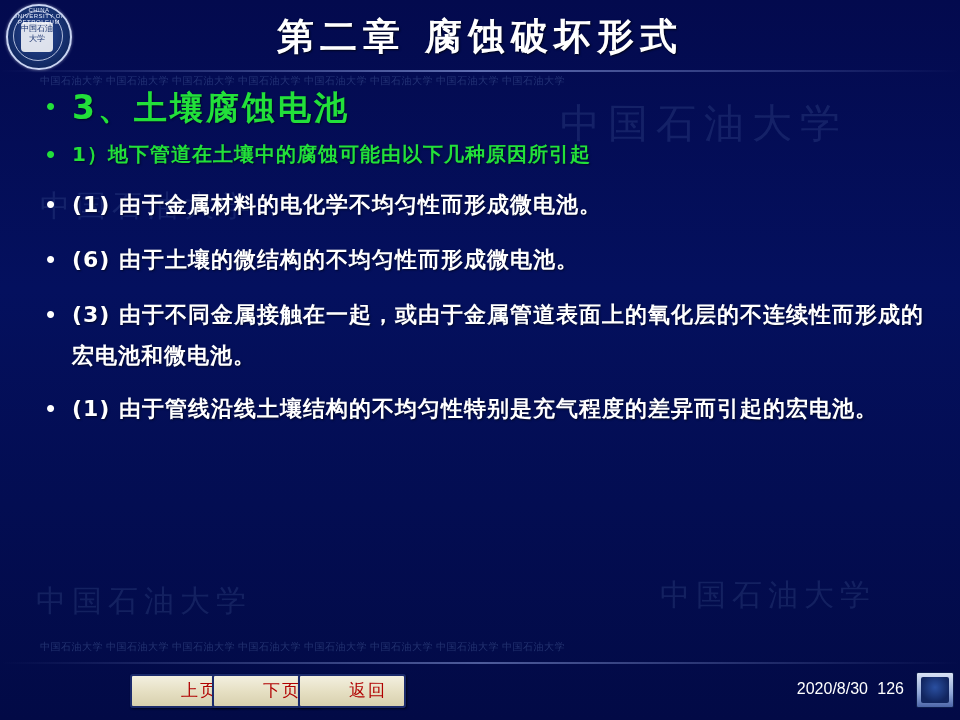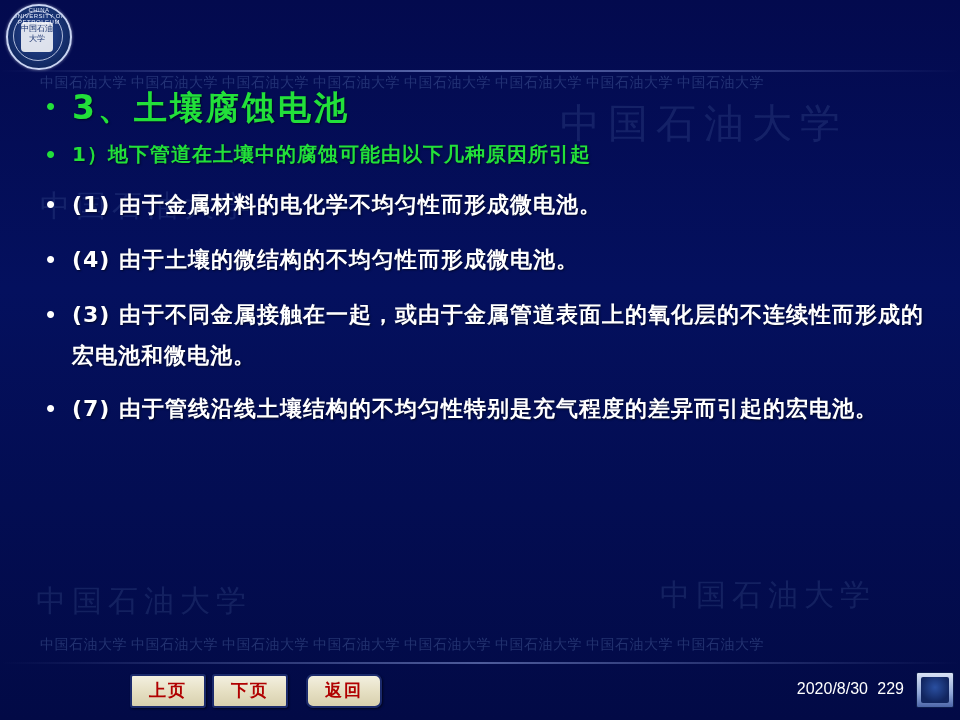--- a/index.html
+++ b/index.html
@@ -19,21 +19,21 @@
   
   .wm {
     position: absolute;
     color: rgba(110,140,200,0.16);
     font-family: "Liberation Serif", serif;
     pointer-events: none;
     white-space: nowrap;
   }
   .wm-big { font-size: 40px; letter-spacing: 8px; }
   .wm-mid { font-size: 30px; letter-spacing: 6px; }
-  .wm-small { font-size: 14px; letter-spacing: 0.5px; color: rgba(120,150,210,0.28); }
+  .wm-small { font-size: 10px; letter-spacing: 0.5px; color: rgba(120,150,210,0.28); }
 
   
   .header {
     position: absolute;
     top: 0; left: 0;
     width: 960px;
     height: 72px;
   }
   .header-title {
     position: absolute;
@@ -156,30 +156,31 @@
   }
   .navbtn {
     position: absolute;
     top: 10px;
     height: 30px;
     background: linear-gradient(180deg, #f3f0e0 0%, #e6e0c4 50%, #d8d0ae 100%);
     border: 2px solid #1b2a6b;
     border-radius: 3px;
     color: #b00000;
     font-family: "DejaVu Sans", sans-serif;
-    font-weight: bold;
+    font-weight: normal;
     font-size: 17px;
     line-height: 28px;
     text-align: center;
     letter-spacing: 2px;
     box-shadow: 1px 1px 2px rgba(0,0,0,0.6);
+    padding-left: 32px;
   }
   #btn-prev { left: 130px; width: 72px; }
   #btn-next { left: 212px; width: 72px; }
-  #btn-back { left: 306px; width: 72px; border-radius: 7px; }
+  #btn-back { left: 298px; width: 72px; }
   #btn-home { left: 412px; width: 112px; }
 
   .date {
     position: absolute;
     right: 92px;
     top: 16px;
     color: #ffffff;
     font-size: 16px;
     font-family: "Liberation Sans", sans-serif;
   }
@@ -218,20 +219,21 @@
   <div class="wm wm-mid" style="top:186px; left:40px;">中国石油大学</div>
   <div class="wm wm-mid" style="bottom:98px; left:36px;">中国石油大学</div>
   <div class="wm wm-mid" style="bottom:104px; left:660px;">中国石油大学</div>
 
   <div class="header">
     <div class="logo">
       <div class="ring"></div>
       <div class="arc">CHINA UNIVERSITY OF PETROLEUM</div>
       <div class="inner">中国石油大学</div>
     </div>
+    <div class="header-title">第二章    腐蚀破坏形式</div>
     <div class="header-rule"></div>
   </div>
 
   <div class="content">
 
     <div class="bullet-row r1">
       <div class="dot green">•</div>
       <div class="txt green head">3、土壤腐蚀电池</div>
     </div>
 
@@ -240,40 +242,40 @@
       <div class="txt green sub">1）地下管道在土壤中的腐蚀可能由以下几种原因所引起</div>
     </div>
 
     <div class="bullet-row r3">
       <div class="dot">•</div>
       <div class="txt">(1) 由于金属材料的电化学不均匀性而形成微电池。</div>
     </div>
 
     <div class="bullet-row r4">
       <div class="dot">•</div>
-      <div class="txt">(4) 由于土壤的微结构的不均匀性而形成微电池。</div>
+      <div class="txt">(6) 由于土壤的微结构的不均匀性而形成微电池。</div>
     </div>
 
     <div class="bullet-row r5">
       <div class="dot">•</div>
       <div class="txt">(3) 由于不同金属接触在一起，或由于金属管道表面上的氧化层的不连续性而形成的宏电池和微电池。</div>
     </div>
 
     <div class="bullet-row">
       <div class="dot">•</div>
-      <div class="txt">(7) 由于管线沿线土壤结构的不均匀性特别是充气程度的差异而引起的宏电池。</div>
+      <div class="txt">(1) 由于管线沿线土壤结构的不均匀性特别是充气程度的差异而引起的宏电池。</div>
     </div>
 
   </div>
 
   <div class="footer-rule"></div>
   <div class="footer">
     <div class="navbtn" id="btn-prev">上页</div>
     <div class="navbtn" id="btn-next">下页</div>
     <div class="navbtn" id="btn-back">返回</div>
     <div class="date">2020/8/30</div>
-    <div class="pageno">229</div>
+    <div class="pageno">126</div>
     <div class="corner-logo">
         <div class="cl-in"></div>
       </div>
   </div>
 
 </div>
 
 </body></html>

